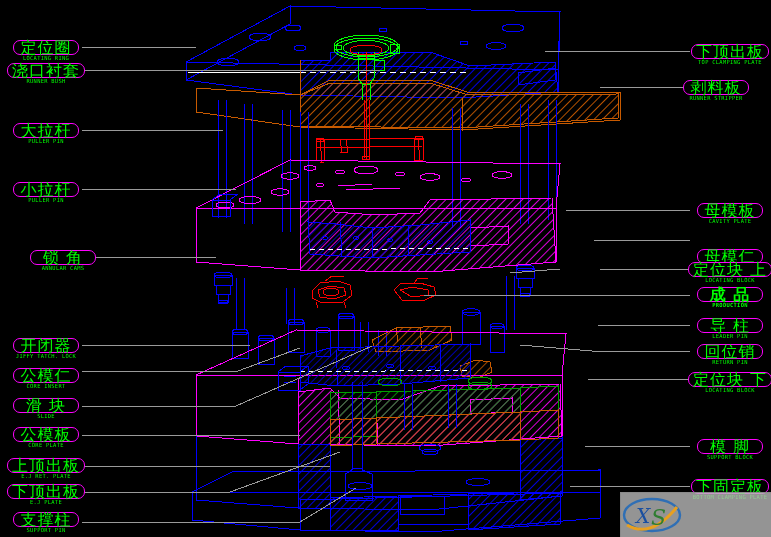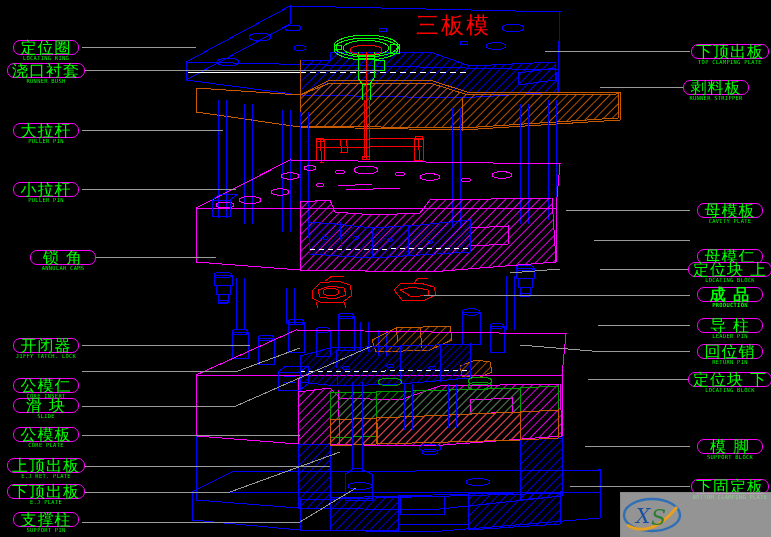--- a/index.html
+++ b/index.html
@@ -370,21 +370,20 @@
         <line x1="585" y1="446" x2="690" y2="446"></line>
         <line x1="570" y1="486" x2="690" y2="486"></line>
 
         <line x1="510" y1="273" x2="560" y2="269"></line>
         <line x1="520" y1="345" x2="592" y2="351"></line>
       </g>
 
     </g>
   </svg>
 
-  <div class="title" style="left:416px;top:10px;">三板模</div>
 
   <div>
     <div class="label" style="left:10px;top:40px;">
       <div class="box">定位圈</div>
       <div class="sub">LOCATING RING</div>
     </div>
     <div class="label" style="left:10px;top:63px;">
       <div class="box">浇口衬套</div>
       <div class="sub">RUNNER BUSH</div>
     </div>
@@ -397,21 +396,21 @@
       <div class="sub">PULLER PIN</div>
     </div>
     <div class="label" style="left:27px;top:250px;">
       <div class="box">锁  角</div>
       <div class="sub">ANNULAR CAMS</div>
     </div>
     <div class="label" style="left:10px;top:338px;">
       <div class="box">开闭器</div>
       <div class="sub">JIFFY TATCH. LOCK</div>
     </div>
-    <div class="label" style="left:10px;top:378px;">
+    <div class="label" style="left:10px;top:368px;">
       <div class="box">公模仁</div>
       <div class="sub">CORE INSERT</div>
     </div>
     <div class="label" style="left:10px;top:398px;">
       <div class="box">滑  块</div>
       <div class="sub">SLIDE</div>
     </div>
     <div class="label" style="left:10px;top:427px;">
       <div class="box">公模板</div>
       <div class="sub">CORE PLATE</div>

